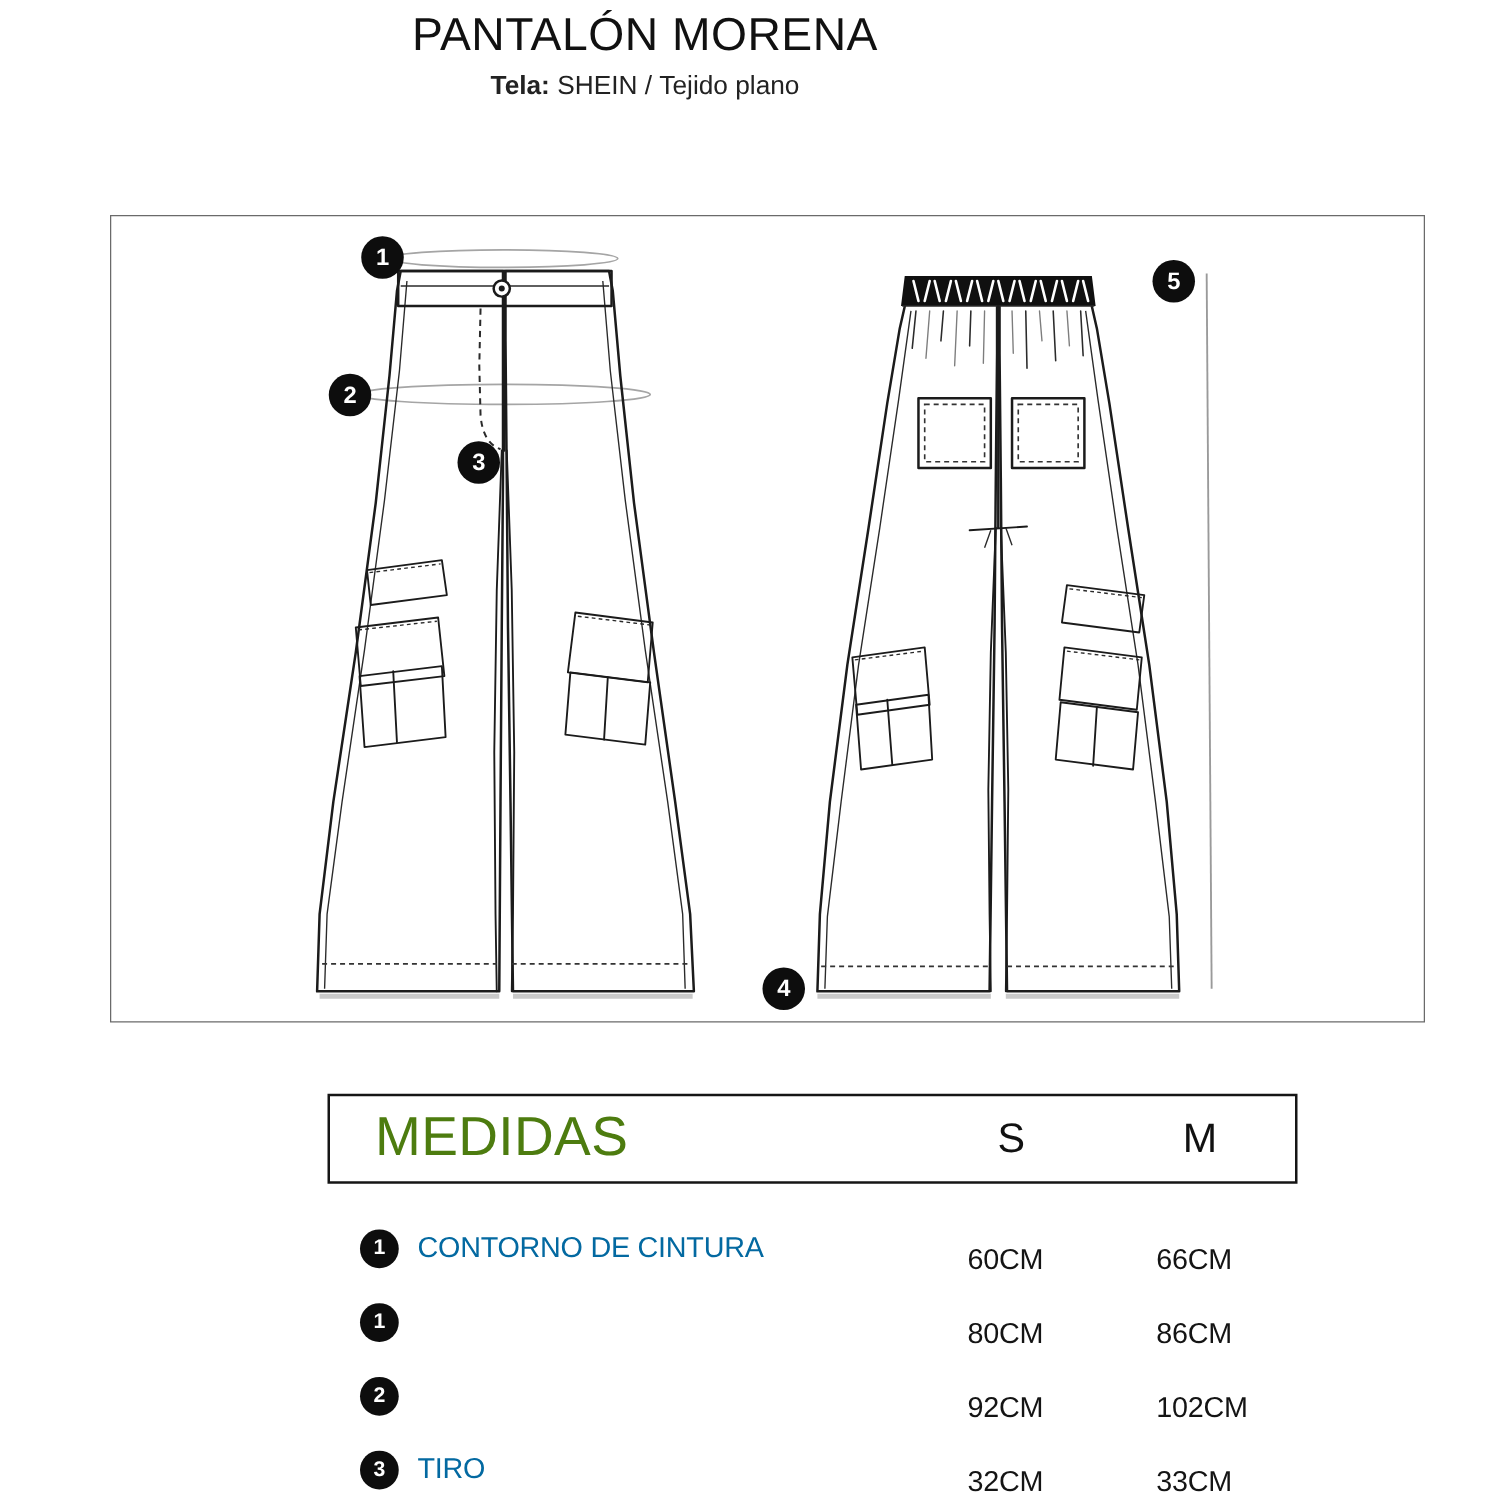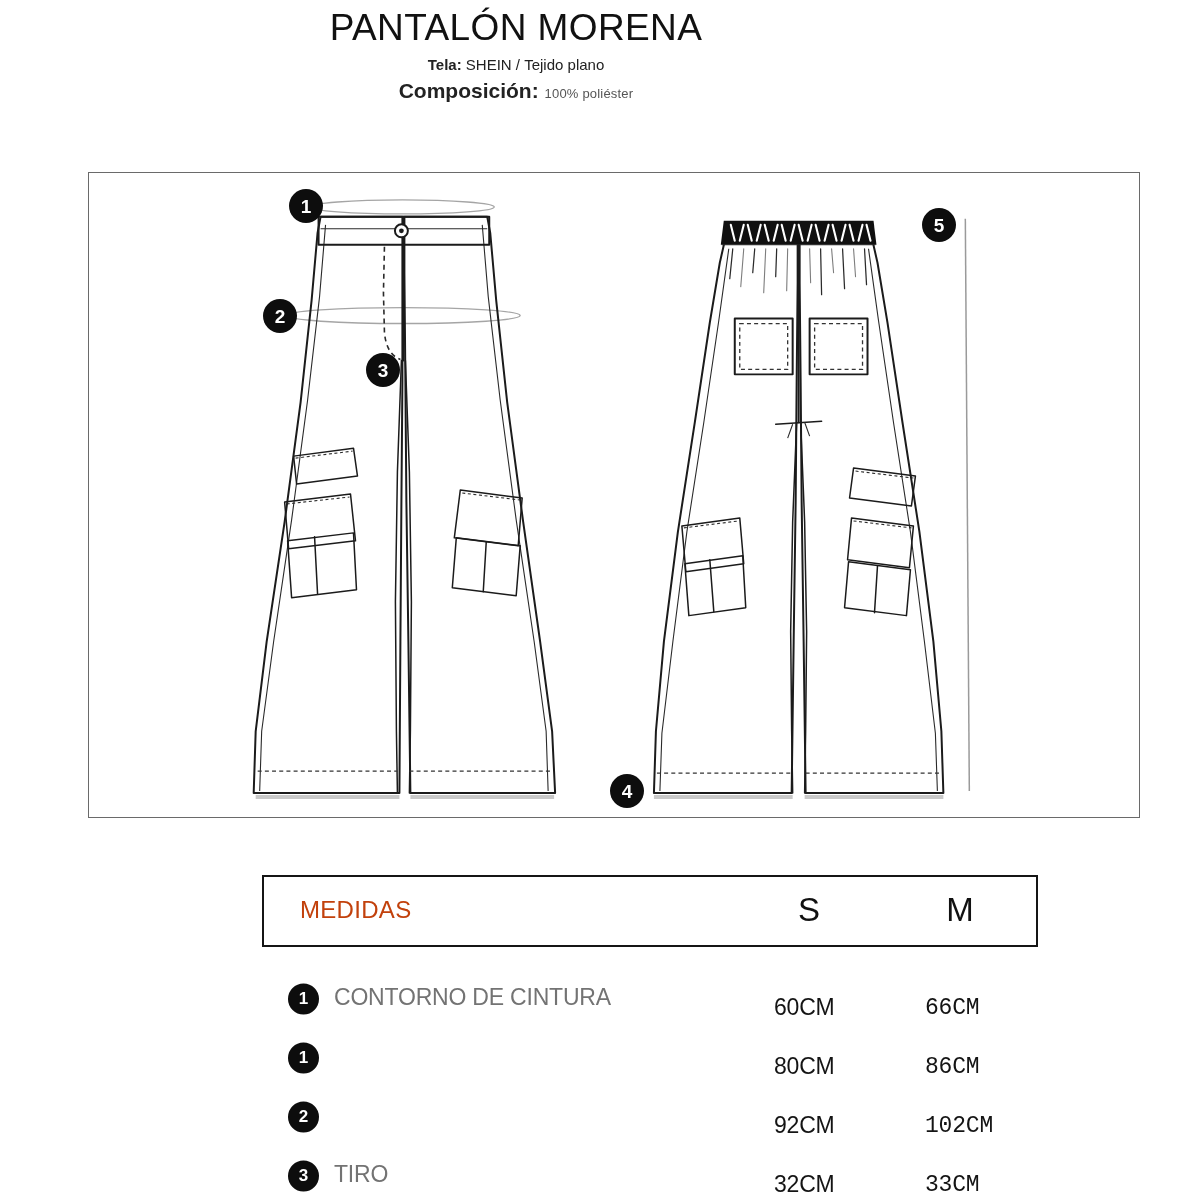--- a/index.html
+++ b/index.html
@@ -27,21 +27,21 @@
   }
   .title {
     font-size: 37px;
     font-weight: 400;
     letter-spacing: 0.4px;
     line-height: 1.08;
     margin: 0;
     color: #111;
   }
   .subline {
-    font-size: 15px;
+    font-size: 21px;
     font-weight: 700;
     line-height: 1.45;
     margin: 6px 0 0 0;
     color: #222;
   }
   .subline .light {
     font-weight: 400;
   }
   .compline {
     font-size: 21px;
@@ -106,24 +106,24 @@
     height: 72px;
     border: 2px solid #151515;
     box-sizing: border-box;
     background: #fff;
   }
   .th-label {
     position: absolute;
     left: 36px;
     top: 50%;
     transform: translateY(-52%);
-    font-size: 24px;
+    font-size: 44px;
     font-weight: 400;
     letter-spacing: 0.3px;
-    color: #c2410c;
+    color: #4d7c0f;
   }
   .th-size {
     position: absolute;
     top: 50%;
     transform: translate(-50%, -52%);
     font-size: 33px;
     font-weight: 400;
     color: #111;
   }
   .th-size.s-col { left: 545px; }
@@ -148,36 +148,36 @@
   }
   .row-label {
     position: absolute;
     left: 72px;
     top: 50%;
     transform: translateY(-54%);
     font-size: 23px;
     font-weight: 400;
     letter-spacing: -0.2px;
     white-space: nowrap;
-    color: #737373;
+    color: #0369a1;
     transform-origin: left center;
   }
   .row-val {
     position: absolute;
     top: 50%;
     transform: translateY(-54%);
     font-size: 23px;
     font-weight: 400;
     letter-spacing: -0.2px;
     color: #141414;
     white-space: nowrap;
     margin-top: 10px;
   }
   .row-val.s-col { left: 512px; }
-  .row-val.m-col { left: 663px; font-family: Liberation Mono, monospace; }
+  .row-val.m-col { left: 663px; }
 
   
   .ink  { fill: none; stroke: #1b1b1b; stroke-width: 2; stroke-linejoin: round; stroke-linecap: round; }
   .ink-thin { fill: none; stroke: #1b1b1b; stroke-width: 1.5; stroke-linejoin: round; stroke-linecap: round; }
   .ink-hair { fill: none; stroke: #2a2a2a; stroke-width: 1.1; }
   .dash { fill: none; stroke: #2a2a2a; stroke-width: 1.6; stroke-dasharray: 5 4; stroke-linecap: butt; }
   .dash-fine { fill: none; stroke: #333; stroke-width: 1.3; stroke-dasharray: 4 3.2; stroke-linecap: butt; }
   .guide { fill: none; stroke: #9a9a9a; stroke-width: 1.5; }
   .guide-el { fill: none; stroke: #a5a5a5; stroke-width: 1.4; }
   .shade { fill: #c9c9c9; stroke: none; }
@@ -188,24 +188,20 @@
 </head>
 <body>
 
 <div class="header">
   <h1 class="title">PANTALÓN MORENA</h1>
   <p class="subline">
     <span>Tela:</span>
     <span class="light">SHEIN</span>
     <span class="light">/</span>
     <span class="light">Tejido plano</span>
-  </p>
-  <p class="compline">
-    <span>Composición:</span>
-    <span class="small">100% poliéster</span>
   </p>
 </div>
 
 <div class="illo-frame">
   <svg viewBox="0 0 1052 646" preserveAspectRatio="none">
 
     <g>
 
       <ellipse class="guide-el" cx="314" cy="34" rx="92" ry="7"></ellipse>
 

